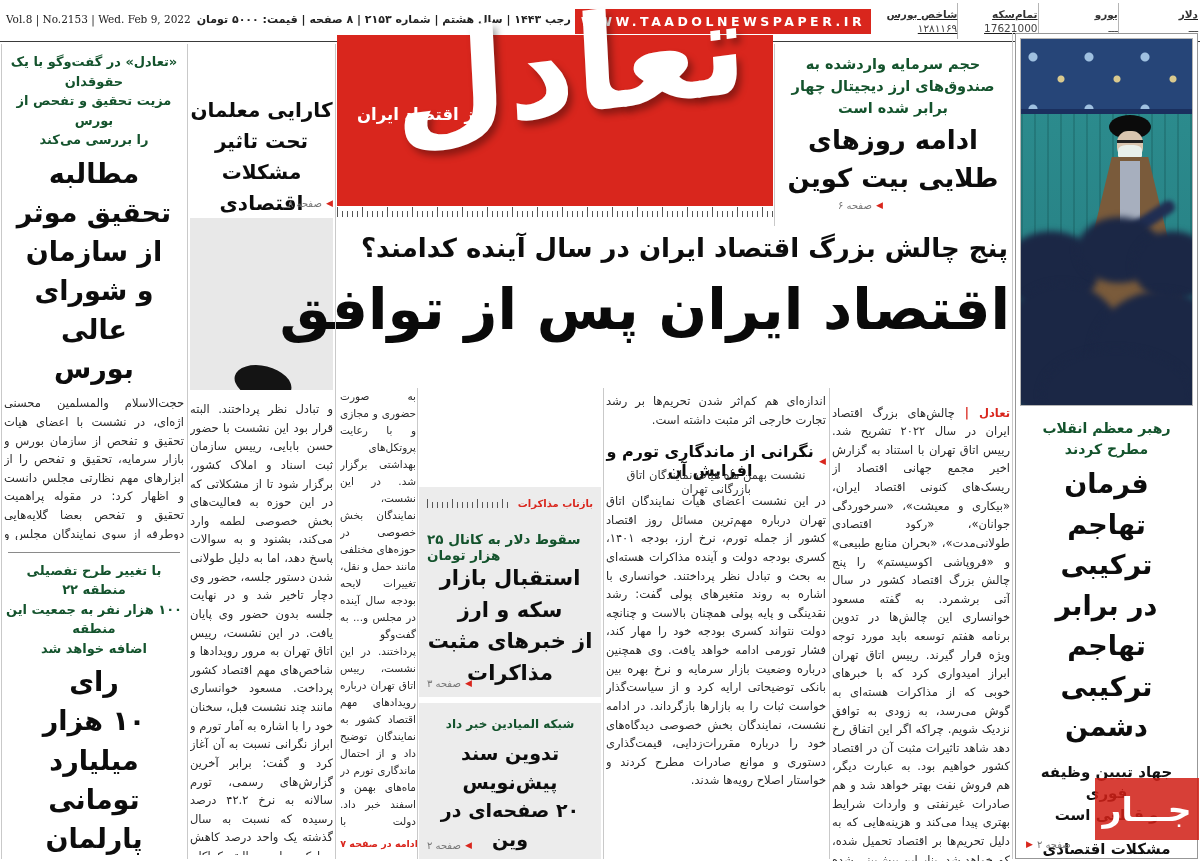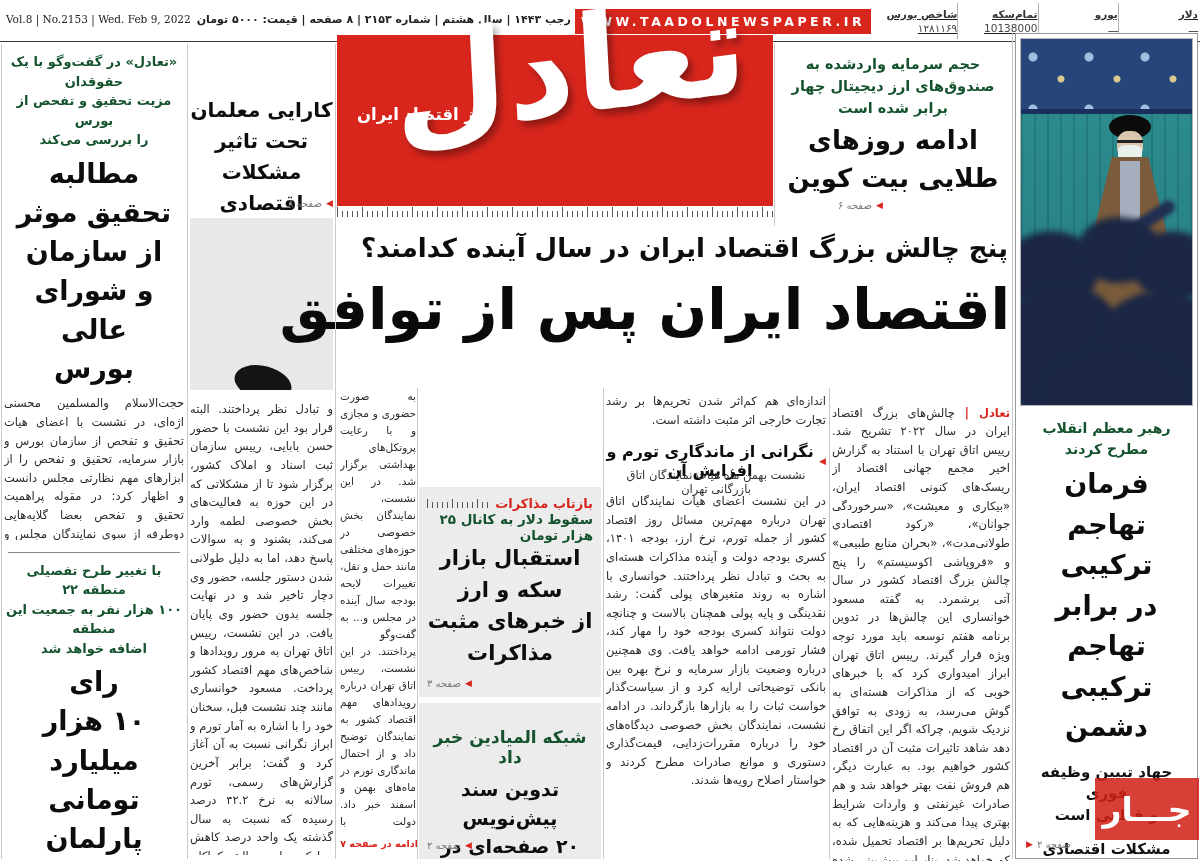--- a/index.html
+++ b/index.html
@@ -63,25 +63,25 @@
   .subhead{position:absolute;left:606px;top:442px;width:220px;font-size:16px;font-weight:bold;text-align:center;
            display:flex;align-items:center;justify-content:center;gap:5px;color:#0d0d0d;}
   .subdeck{position:absolute;left:606px;top:468px;width:220px;font-size:11.5px;text-align:center;color:#333;}
   .cB{position:absolute;left:606px;top:492px;width:220px;height:365px;}
   .cC{position:absolute;left:340px;top:388px;width:76px;height:442px;font-size:10.5px;line-height:1.62;}
   .cC-more{position:absolute;left:338px;top:838px;width:80px;font-size:9.5px;font-weight:bold;color:#d9261d;white-space:nowrap;}
   
   .boxA{position:absolute;left:419px;top:487px;width:182px;height:210px;background:#ececec;box-sizing:border-box;padding:8px;}
   .boxB{position:absolute;left:419px;top:703px;width:182px;height:156px;background:#ececec;box-sizing:border-box;padding:8px;}
   .secrow{display:flex;align-items:center;gap:6px;height:16px;}
-  .seclabel{color:#d9261d;font-weight:bold;font-size:13px;white-space:nowrap;}
+  .seclabel{color:#d9261d;font-weight:bold;font-size:10px;white-space:nowrap;}
   .secticks{flex:1;height:9px;}
-  .boxA .kicker{font-size:13.5px;text-align:right;margin-top:0;}
+  .boxA .kicker{font-size:13.5px;text-align:left;margin-top:20px;}
   .boxA .headline{font-size:21px;line-height:1.5;}
-  .boxB .kicker{font-size:17px;margin-top:16px;}
+  .boxB .kicker{font-size:12px;margin-top:6px;}
   .boxB .headline{font-size:19px;line-height:1.5;margin-top:8px;}
   .box-pg{position:absolute;left:8px;bottom:8px;}
   
   .rail{position:absolute;left:1015px;top:33px;width:183px;height:826px;border:1px solid #979797;
         box-sizing:border-box;padding:4px;background:#fff;}
   .photo{position:relative;height:366px;border:1px solid #b5b5b5;overflow:hidden;background:linear-gradient(#2d8f90,#257b80);}
   .ph-tile{position:absolute;left:0;top:0;right:0;height:70px;background:
       radial-gradient(circle at 12px 18px,#9fc0e0 4px,transparent 5px),
       radial-gradient(circle at 40px 40px,#d9c98e 3px,transparent 4px),
       radial-gradient(circle at 64px 14px,#8fb3d9 4px,transparent 5px),
@@ -123,21 +123,21 @@
       <div class="tcell">
         <span class="tlabel">دلار</span>
         <span class="tvalue">ـــ</span>
       </div>
       <div class="tcell">
         <span class="tlabel">یورو</span>
         <span class="tvalue">ـــ</span>
       </div>
       <div class="tcell">
         <span class="tlabel">تمام‌سکه</span>
-        <span class="tvalue">10138000</span>
+        <span class="tvalue">17621000</span>
       </div>
       <div class="tcell">
         <span class="tlabel">شاخص بورس</span>
         <span class="tvalue">۱۲۸۱۱۶۹</span>
       </div>
     </div>
   </div>
 
   <div class="masthead">
     <div class="logo">تعادل</div>

